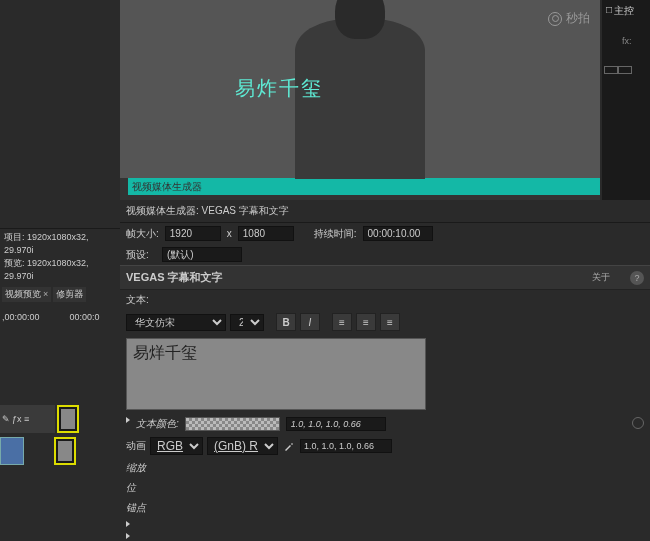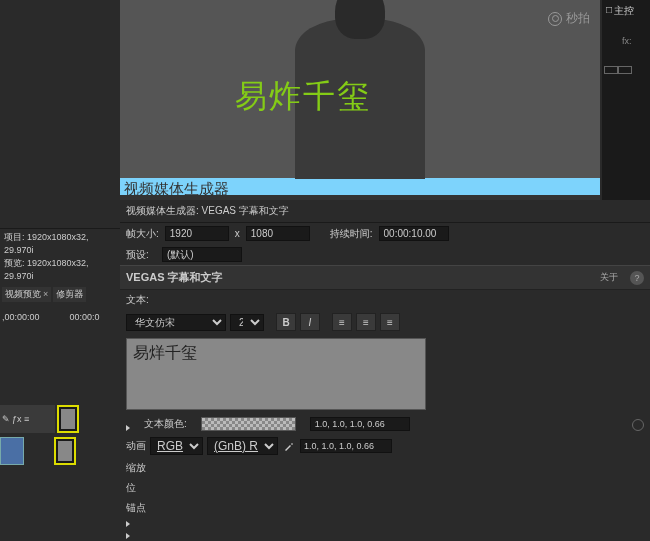--- a/index.html
+++ b/index.html
@@ -11,60 +11,60 @@
 .tr-box { width: 14px; height: 8px; border: 1px solid #666; display: inline-block; margin: 2px 0; }
 .tr-ruler { position: absolute; right: 8px; top: 40px; width: 30px; height: 150px; }
 
 .preview-area { position: absolute; left: 120px; top: 0; width: 480px; height: 242px; background: #333; }
 .preview-video { width: 100%; height: 178px; background: #555; position: relative; display: flex; align-items: center; justify-content: center; }
 .watermark { position: absolute; right: 10px; top: 10px; color: #999; font-size: 12px; display: flex; align-items: center; gap: 4px; }
 .watermark-icon { width: 14px; height: 14px; border: 1.5px solid #999; border-radius: 50%; display: flex; align-items: center; justify-content: center; }
 .watermark-icon::after { content: ''; width: 5px; height: 5px; border-radius: 50%; border: 1px solid #999; }
 .person-sil { width: 130px; height: 160px; background: #3a3a3a; border-radius: 40% 40% 0 0 / 20% 20% 0 0; position: relative; margin-top: 20px; }
 .person-sil::before { content: ''; position: absolute; top: -35px; left: 40px; width: 50px; height: 55px; background: #2a2a2a; border-radius: 50% 50% 40% 40%; }
-.video-text-overlay { position: absolute; left: 115px; top: 75px; font-size: 32px; color: #84cc16; font-family: "FangSong", "STFangsong", serif; letter-spacing: 2px; }
-.preview-label-bar { background: #7dd3fc; color: #333; font-size: 15px; padding: 2px 4px; height: 17px; }
+.video-text-overlay { position: absolute; left: 115px; top: 75px; font-size: 20px; color: #5eead4; font-family: "FangSong", "STFangsong", serif; letter-spacing: 2px; }
+.preview-label-bar { background: #14b8a6; color: #333; font-size: 10px; padding: 2px 4px; height: 17px; margin-left: 8px; }
 
 .left-panel { position: absolute; left: 0; top: 200px; width: 120px; height: 341px; background: #2a2a2a; }
 .project-info { font-size: 9px; padding: 2px 4px; line-height: 13px; border-top: 1px solid #1a1a1a; margin-top: 28px; }
 .tab-row { display: flex; gap: 2px; font-size: 9px; padding: 2px; }
 .tab-item { padding: 1px 3px; background: #333; }
 .tab-close { color: #aaa; margin-left: 2px; }
 .timeline-ruler { margin-top: 6px; padding: 2px; font-size: 9px; display: flex; gap: 30px; }
 .track-area { margin-top: 4px; }
 .track-row { display: flex; align-items: center; height: 30px; margin-top: 80px; text-align: right; }
 .track-header { width: 55px; background: #3a3a3a; height: 28px; display: flex; align-items: center; padding: 0 2px; font-size: 9px; gap: 2px; }
 .track-clip { height: 28px; margin-left: 2px; }
 .clip-blue { background: #4a6fa5; width: 24px; border: 1px solid #7aa; }
 .clip-yellow { background: #1a1a1a; width: 22px; border: 2px solid #dd0; position: relative; }
 .clip-yellow::after { content: ''; position: absolute; inset: 2px; background: #888; }
 
 .generator-panel { position: absolute; left: 120px; top: 200px; right: 0; height: 341px; background: #2a2a2a; }
 .gen-header { font-size: 10px; padding: 4px 6px; border-bottom: 1px solid #1a1a1a; }
 .gen-row { display: flex; align-items: center; padding: 3px 6px; gap: 6px; font-size: 10px; }
-.gen-input { background: #1a1a1a; color: #ccc; border: 1px solid #111; padding: 1px 4px; font-size: 10px; width: 64px; }
+.gen-input { background: #1a1a1a; color: #ccc; border: 1px solid #111; padding: 1px 4px; font-size: 10px; width: 56px; }
 .gen-input-wide { width: 80px; }
 .gen-input-time { width: 70px; }
 .gen-label { min-width: 30px; }
 
 .plugin-title-bar { background: #333; padding: 4px 6px; display: flex; justify-content: space-between; align-items: center; border-top: 1px solid #444; border-bottom: 1px solid #222; }
 .plugin-title { font-size: 11px; font-weight: bold; }
-.about { font-size: 9px; color: #aaa; display: flex; align-items: center; gap: 12px; }
+.about { font-size: 9px; color: #aaa; display: flex; align-items: center; gap: 20px; }
 .help-icon { width: 14px; height: 14px; border-radius: 50%; background: #555; display: flex; align-items: center; justify-content: center; font-size: 9px; }
 
 .font-row { display: flex; align-items: center; padding: 3px 6px; gap: 4px; }
 .font-select { background: #1a1a1a; color: #ccc; border: 1px solid #111; padding: 1px 4px; font-size: 10px; width: 100px; }
 .size-select { width: 34px; }
 .btn-sq { width: 20px; height: 18px; background: #3a3a3a; border: 1px solid #222; display: flex; align-items: center; justify-content: center; font-size: 10px; color: #ccc; }
 .btn-sq.bold { font-weight: bold; }
 .btn-sq.italic { font-style: italic; }
 
 .text-area { margin: 4px 6px; width: 300px; height: 72px; background: #888; border: 1px solid #555; padding: 4px 6px; font-size: 16px; font-family: "FangSong", "STFangsong", serif; color: #222; }
 
-.prop-row { display: flex; align-items: flex-end; padding: 3px 6px; gap: 14px; font-size: 10px; position: relative; }
+.prop-row { display: flex; align-items: flex-start; padding: 3px 6px; gap: 6px; font-size: 10px; position: relative; font-style: italic; }
 .expand-tri { width: 0; height: 0; border-left: 4px solid #ccc; border-top: 3px solid transparent; border-bottom: 3px solid transparent; }
 .checker-swatch { width: 95px; height: 14px; background: repeating-conic-gradient(#888 0% 25%, #bbb 0% 50%) 0 0 / 6px 6px; border: 1px solid #555; }
 .color-value-box { background: #1a1a1a; padding: 1px 4px; font-size: 9px; width: 100px; border: 1px solid #111; }
 .reset-icon { width: 12px; height: 12px; border: 1px solid #666; border-radius: 50%; position: absolute; right: 6px; }
 
 .anim-row { display: flex; align-items: center; padding: 3px 6px; gap: 4px; font-size: 10px; }
 .small-select { background: #1a1a1a; color: #ccc; border: 1px solid #111; font-size: 12px; padding: 0 2px; text-decoration: underline; }
 .eyedrop { width: 14px; height: 14px; display: flex; align-items: center; justify-content: center; }
 .val-input { background: #1a1a1a; color: #ccc; border: 1px solid #111; font-size: 9px; padding: 1px 3px; width: 92px; }
 </style>

